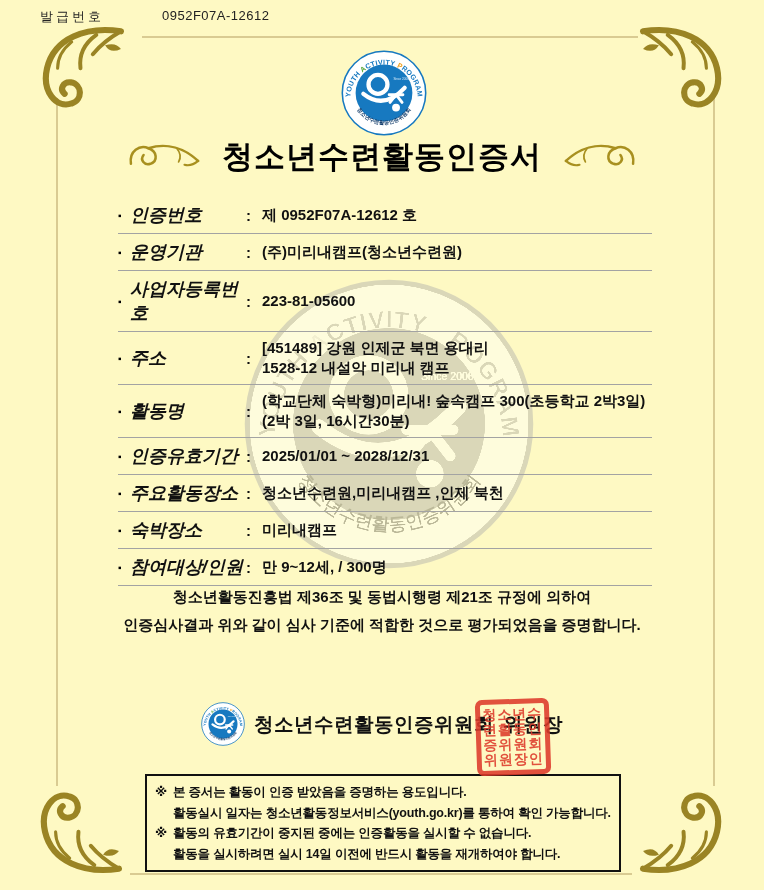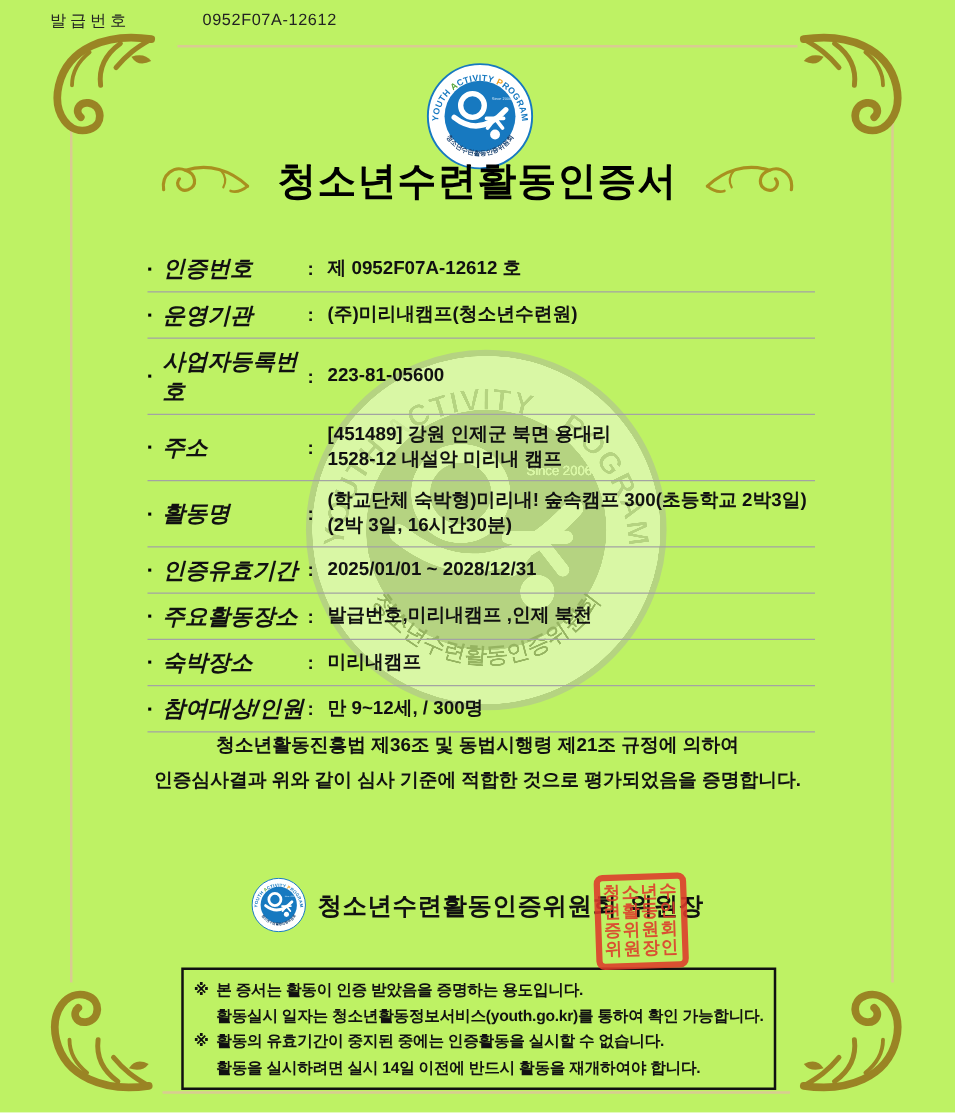--- a/index.html
+++ b/index.html
@@ -1,17 +1,17 @@
 <!DOCTYPE html>
 <html><head>
 <meta charset="utf-8">
 <style>
   html,body{margin:0;padding:0;background:#fff;}
   .page{
-    position:relative;width:764px;height:890px;background:#bef264;overflow:hidden;
+    position:relative;width:764px;height:890px;background:#fef9c3;overflow:hidden;
     font-family:"Liberation Sans","DejaVu Sans",sans-serif;color:#111;
   }
   
   .issue{position:absolute;left:40px;top:8px;font-size:13px;color:#222;display:flex;}
   .issue .lbl{letter-spacing:3px;}
   .issue .num{margin-left:58px;letter-spacing:.5px;}
   
   .fline{position:absolute;background:#D9CB92;}
   .fline.top{left:142px;top:36px;width:496px;height:2px;}
   .fline.bottom{left:130px;top:873px;width:502px;height:2px;}
@@ -20,21 +20,21 @@
   .corner{position:absolute;width:88px;height:88px;}
   .corner.tl{left:40px;top:26px;}
   .corner.tr{left:636px;top:26px;transform:scaleX(-1);}
   .corner.bl{left:38px;top:786px;transform:scaleY(-1);}
   .corner.br{left:636px;top:786px;transform:scale(-1,-1);}
   
   .logo-top{position:absolute;left:341px;top:50px;width:86px;height:86px;}
   .watermark{position:absolute;left:243px;top:278px;width:292px;height:292px;
     filter:grayscale(1) brightness(1.6) opacity(.42);z-index:0;}
   
-  .title-row{position:absolute;left:0;top:124px;width:100%;display:flex;align-items:center;justify-content:center;gap:20px;z-index:1;}
+  .title-row{position:absolute;left:0;top:136px;width:100%;display:flex;align-items:center;justify-content:center;gap:20px;z-index:1;}
   .title-orn{width:74px;height:30px;}
   .title-orn.right{transform:scaleX(-1);}
   .title{font-size:31px;font-weight:bold;letter-spacing:1px;color:#000;}
   
   .fields{position:absolute;left:118px;top:197px;width:534px;z-index:1;}
   .row{display:flex;align-items:center;border-bottom:1px solid #A3A3A3;padding:6px 0;}
   .row .bullet{width:12px;font-size:10px;color:#000;flex:0 0 auto;}
   .row .label{width:116px;font-size:18px;font-weight:bold;flex:0 0 auto;font-style:italic;}
   .row .colon{width:16px;font-size:15px;font-weight:bold;flex:0 0 auto;}
   .row .value{flex:1;font-size:15px;font-weight:bold;line-height:20px;white-space:pre-line;}
@@ -184,21 +184,21 @@
     <div class="row">
       <span class="bullet">▪</span>
       <span class="label">인증유효기간</span>
       <span class="colon">:</span>
       <span class="value">2025/01/01 ~ 2028/12/31</span>
     </div>
     <div class="row">
       <span class="bullet">▪</span>
       <span class="label">주요활동장소</span>
       <span class="colon">:</span>
-      <span class="value">발급번호,미리내캠프 ,인제 북천</span>
+      <span class="value">청소년수련원,미리내캠프 ,인제 북천</span>
     </div>
     <div class="row">
       <span class="bullet">▪</span>
       <span class="label">숙박장소</span>
       <span class="colon">:</span>
       <span class="value">미리내캠프</span>
     </div>
     <div class="row">
       <span class="bullet">▪</span>
       <span class="label">참여대상/인원</span>

